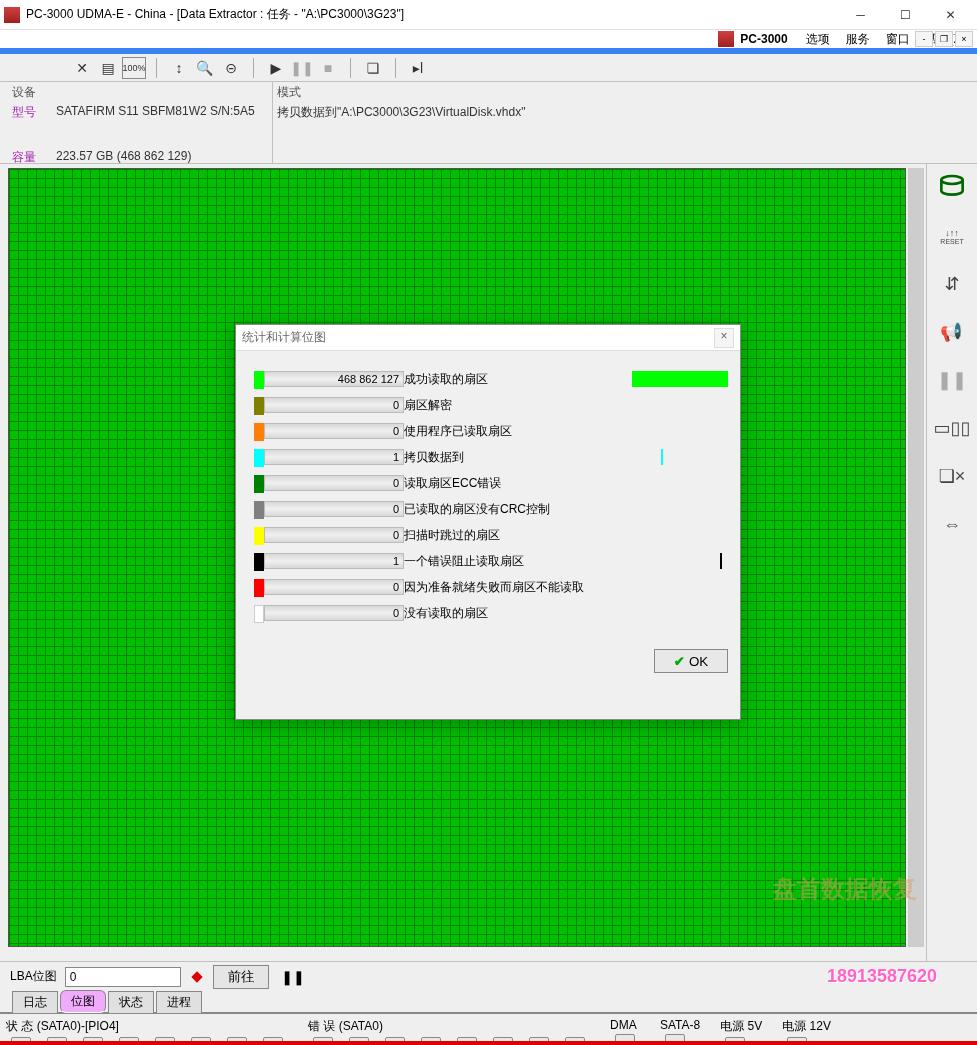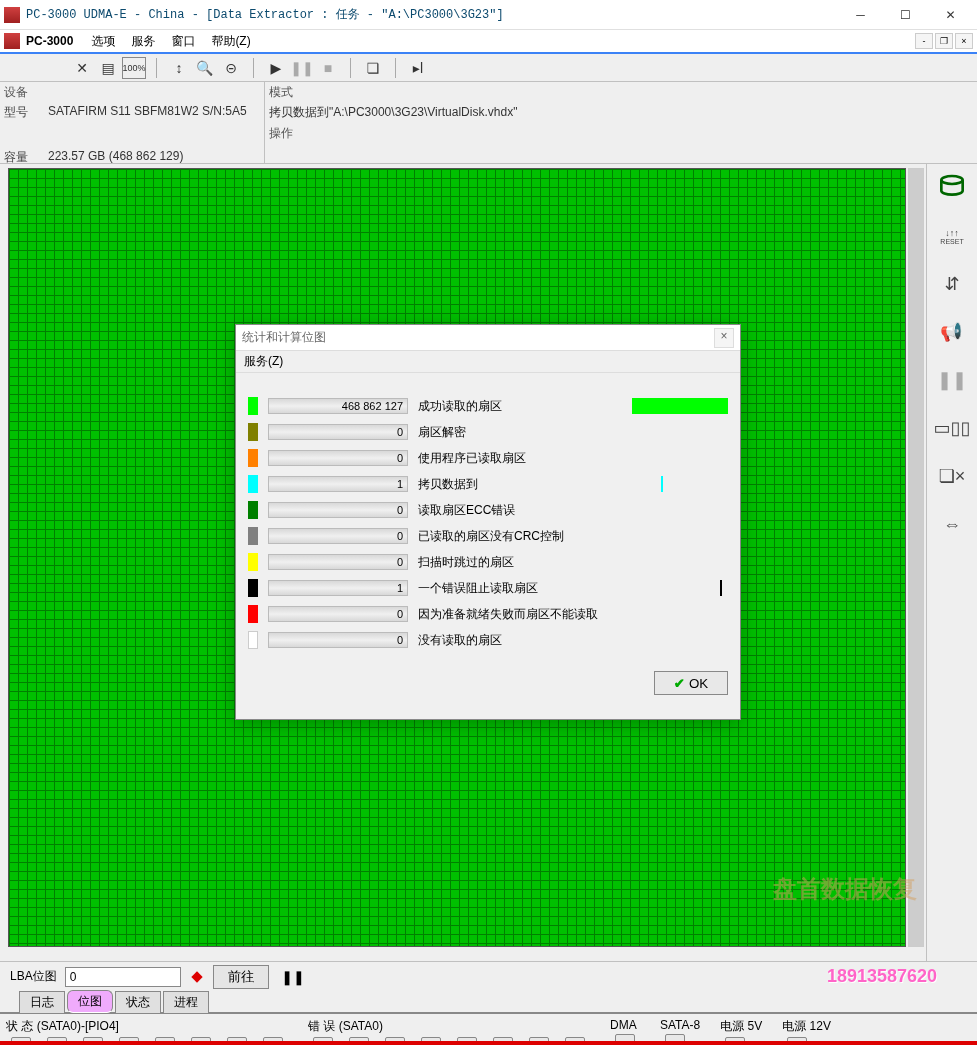--- a/index.html
+++ b/index.html
@@ -1,44 +1,44 @@
 <!DOCTYPE html>
 <html><head>
 <meta charset="utf-8">
 <style>
 * { box-sizing: border-box; margin: 0; padding: 0; }
 body { font-family: "Microsoft YaHei", Tahoma, Arial, sans-serif; font-size: 12px; background: #f0f0f0; width: 977px; height: 1045px; overflow: hidden; position: relative; }
 
 
 .titlebar { height: 30px; background: #fff; display: flex; align-items: center; padding: 0 4px; border-bottom: 1px solid #e0e0e0; }
 .titlebar .app-icon { width: 16px; height: 16px; background: linear-gradient(#d04040, #a02020); margin-right: 6px; }
-.titlebar .title-text { flex: 1; color: #0c4a6e; font-size: 12px; font-family: Liberation Mono, monospace; }
+.titlebar .title-text { flex: 1; color: #000000; font-size: 12px; }
 .titlebar .win-controls { display: flex; gap: 0; }
 .titlebar .win-btn { width: 45px; height: 30px; display: flex; align-items: center; justify-content: center; color: #333; }
 
 
-.menubar { height: 24px; background: #fff; display: flex; align-items: center; padding: 0 4px; border-bottom: 2px solid #3b82f6; position: relative; }
+.menubar { height: 24px; background: #fff; display: flex; align-items: center; padding: 0 4px; border-bottom: 6px solid #3b82f6; position: relative; justify-content: flex-end; }
 .menubar .menu-icon { width: 16px; height: 16px; background: linear-gradient(#d04040, #a02020); margin-right: 6px; }
 .menubar .menu-item { padding: 12px 8px; cursor: default; }
 .menubar .mdi-controls { position: absolute; right: 4px; display: flex; gap: 2px; }
 .menubar .mdi-btn { width: 18px; height: 16px; border: 1px solid #ccc; background: #f5f5f5; display: flex; align-items: center; justify-content: center; font-size: 9px; }
 
 
 .toolbar-area { height: 28px; background: #efefef; border-bottom: 1px solid #c0c0c0; display:flex; align-items:center; padding-left:70px; gap:4px;}
 .tb-group{display:flex;gap:2px;align-items:center;}
 .tb-sep{width:1px;height:20px;background:#aaa;margin:0 6px;}
 .tb-btn{width:24px;height:22px;border:1px solid transparent;display:flex;align-items:center;justify-content:center;font-size:14px;color:#333;}
 
 
-.info-panels { display: flex; height: 82px; border-bottom: 1px solid #c0c0c0; background:#efefef;}
+.info-panels { display: flex; height: 82px; border-bottom: 1px solid #c0c0c0; background:#efefef;padding-left:8px;}
 .device-panel { width: 265px; border-right: 1px solid #c0c0c0; padding: 2px 4px;}
 .mode-panel { flex: 1; padding: 2px 4px;}
 .panel-title { font-size: 12px; color: #555; }
 .panel-row { display:flex; margin-top:3px; font-size:12px;}
-.panel-row .lab { width: 44px; color:#404040;}
+.panel-row .lab { width: 44px; color:#a21caf;}
 .panel-row .val { flex:1; color:#333;}
 
 
 .main-area { display:flex; height: 797px; }
 
 
 .map-container { flex:1; background:#efefef; border-right:1px solid #c0c0c0; position:relative; overflow:hidden;}
 .sector-map { position:absolute; left:8px; top:4px; right:20px; bottom:14px; background:#00c000; 
   background-image: repeating-linear-gradient(to right, #008000 0 1px, transparent 1px 9px),
                     repeating-linear-gradient(to bottom, #008000 0 1px, transparent 1px 9px);
@@ -50,42 +50,42 @@
 .right-toolbar { width: 50px; background:#efefef; display:flex; flex-direction:column; align-items:center; padding-top:8px; gap:16px;}
 .right-toolbar .rt-btn{width:32px;height:32px;display:flex;align-items:center;justify-content:center;font-size:18px;color:#444;}
 
 
 .dialog { position:absolute; left:235px; top:324px; width:506px; height:396px; background:#f0f0f0; border:1px solid #888; box-shadow:0 4px 20px rgba(0,0,0,0.3);}
 .dialog-header { height:26px; background:#fff; border-bottom:1px solid #ddd; display:flex; align-items:center; padding:0 6px;}
 .dialog-header .dlg-title{flex:1;color:#666;}
 .dialog-header .dlg-close{width:20px;height:20px;text-align:center;color:#666;border:1px solid #ddd;background:#f5f5f5;}
 .dialog-menubar{height:22px;padding:2px 8px;border-bottom:1px solid #ddd;}
 .dialog-body{padding:20px 12px 8px;}
-.stat-row{display:flex;align-items:center;height:26px;gap:10px;}
+.stat-row{display:flex;height:26px;margin-left:6px;}
 .stat-swatch{width:10px;height:18px;}
 .stat-bar{width:140px;height:16px;background:linear-gradient(#d8d8d8,#f0f0f0,#d8d8d8);border:1px solid #bbb;font-size:11px;text-align:right;padding:0 4px;line-height:14px;}
 .stat-label{flex:1;}
 .stat-indicator{width:96px;height:16px;position:relative;}
 .stat-indicator.full{background:#00ff00;}
 .stat-indicator .tick{position:absolute;width:2px;height:16px;top:0;}
 .dialog-footer{padding:10px 12px;display:flex;justify-content:flex-end;}
 .ok-btn{width:74px;height:24px;border:1px solid #888;background:#e8e8e8;display:flex;align-items:center;justify-content:center;gap:4px;}
 .ok-btn .check{color:#0a0;font-weight:bold;}
 
 
 .lba-bar{height:30px;background:#efefef;border-top:1px solid #c0c0c0;display:flex;align-items:center;padding:0 10px;gap:8px;}
 .lba-input{width:116px;height:20px;border:1px solid #888;background:#fff;padding:0 4px;line-height:18px;}
 .lba-diamond{width:16px;height:16px;display:flex;align-items:center;justify-content:center;}
 .lba-diamond::before{content:'';width:8px;height:8px;background:#d00;transform:rotate(45deg);}
 .lba-btn{padding:2px 14px;border:1px solid #888;background:#e5e5e5;}
 .lba-pause{font-size:14px;padding:0 4px;}
 .watermark{position:absolute;right:40px;color:#ff65c8;font-size:18px;font-weight:bold;text-shadow:1px 1px 0 #fff;}
 
 
-.tab-bar{height:22px;background:#efefef;display:flex;align-items:flex-end;padding:0 19px;border-bottom:1px solid #888;}
+.tab-bar{height:22px;background:#efefef;display:flex;align-items:flex-end;padding:0 12px;border-bottom:1px solid #888;}
 .tab{padding:2px 10px;border:1px solid #888;border-bottom:none;background:#e0e0e0;margin-right:2px;position:relative;bottom:-1px;}
 .tab.active{background:#f0abfc;border-bottom:1px solid #fff;border-radius:6px;}
 
 
 .status-area{background:#efefef;border-top:1px solid #888;}
 .status-row{display:flex;padding:2px 6px;gap:20px;}
 .status-group{display:flex;flex-direction:column;}
 .status-header{font-size:12px;padding:2px 0;}
 .status-leds{display:flex;gap:6px;}
 .led-item{display:flex;flex-direction:column;align-items:center;width:30px;}
@@ -160,21 +160,20 @@
     <div class="panel-row" style="margin-top:28px;">
       <div class="lab">容量</div>
       <div class="val">223.57 GB (468 862 129)</div>
     </div>
   </div>
   <div class="mode-panel">
     <div class="panel-title">模式</div>
     <div class="panel-row">
         <div class="val">拷贝数据到"A:\PC3000\3G23\VirtualDisk.vhdx"</div>
       </div>
-    <div class="panel-title" style="margin-top:4px;">操作</div>
     <div class="panel-row">
         <div class="val"></div>
       </div>
   </div>
 </div>
 
 <div class="main-area">
   <div class="map-container">
     <div class="sector-map"></div>
     <div class="map-scroll">
@@ -313,23 +312,20 @@
         </div>
       </div>
     </div>
 </div>
 
 <div class="dialog">
   <div class="dialog-header">
     <span class="dlg-title">统计和计算位图</span>
     <span class="dlg-close">×</span>
   </div>
-  <div class="dialog-menubar">
-    <span>服务(Z)</span>
-  </div>
   <div class="dialog-body" id="dialog-body">
       <div class="stat-row">
         <div class="stat-swatch" style="background: rgb(0, 255, 0);"></div>
         <div class="stat-bar">468 862 127</div>
         <div class="stat-label">成功读取的扇区</div>
         <div class="stat-indicator full"></div>
       </div>
       <div class="stat-row">
         <div class="stat-swatch" style="background: rgb(128, 128, 0);"></div>
         <div class="stat-bar">0</div>

